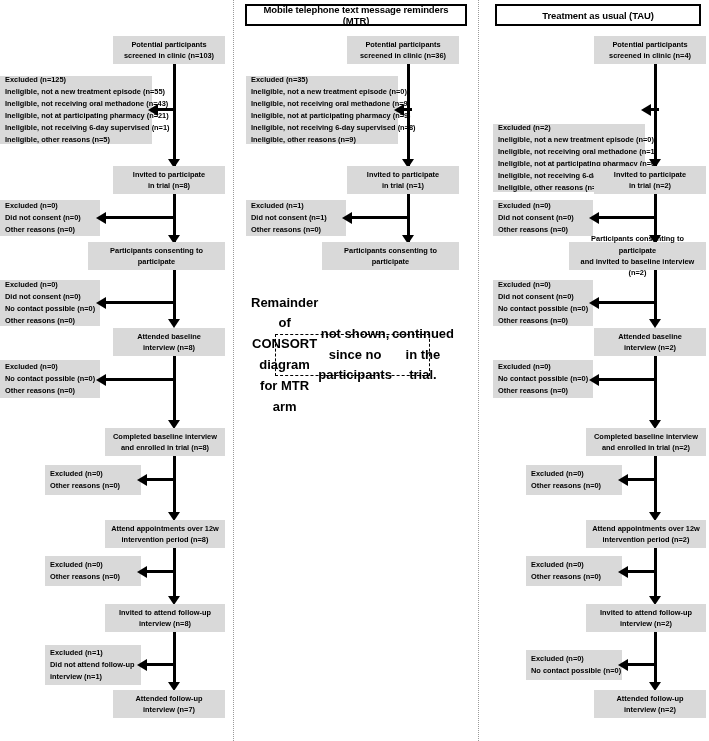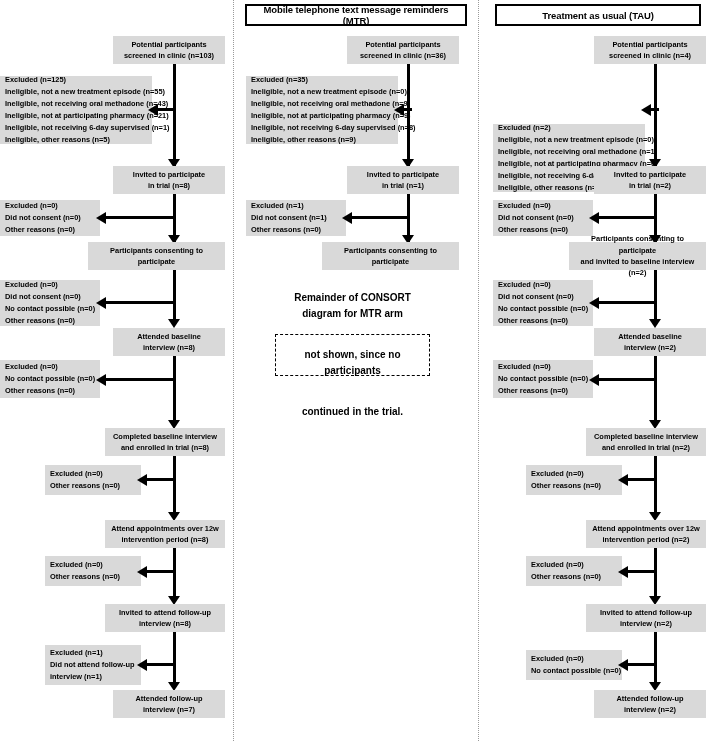--- a/index.html
+++ b/index.html
@@ -53,28 +53,27 @@
   }
   .node.excl .ln{display:block;white-space:nowrap;}
   .node .ln{display:block;}
 
   
   .note{
     position:absolute;
     border:1px dashed #000;
     background:#fff;
     box-sizing:border-box;
-    display:flex;flex-direction:column;
+    display:flex;
     align-items:center;justify-content:center;
     text-align:center;
-    font-size:10px;
+    font-size:13px;
     font-weight:bold;
     line-height:1.6;
     padding:4px 6px;
-    gap:25px;
   }
 
   
   .vline{position:absolute;background:#000;width:3px;}
   .hline{position:absolute;background:#000;height:3px;}
   .arrow-down{
     position:absolute;width:0;height:0;
     border-left:6px solid transparent;
     border-right:6px solid transparent;
     border-top:9px solid #000;

